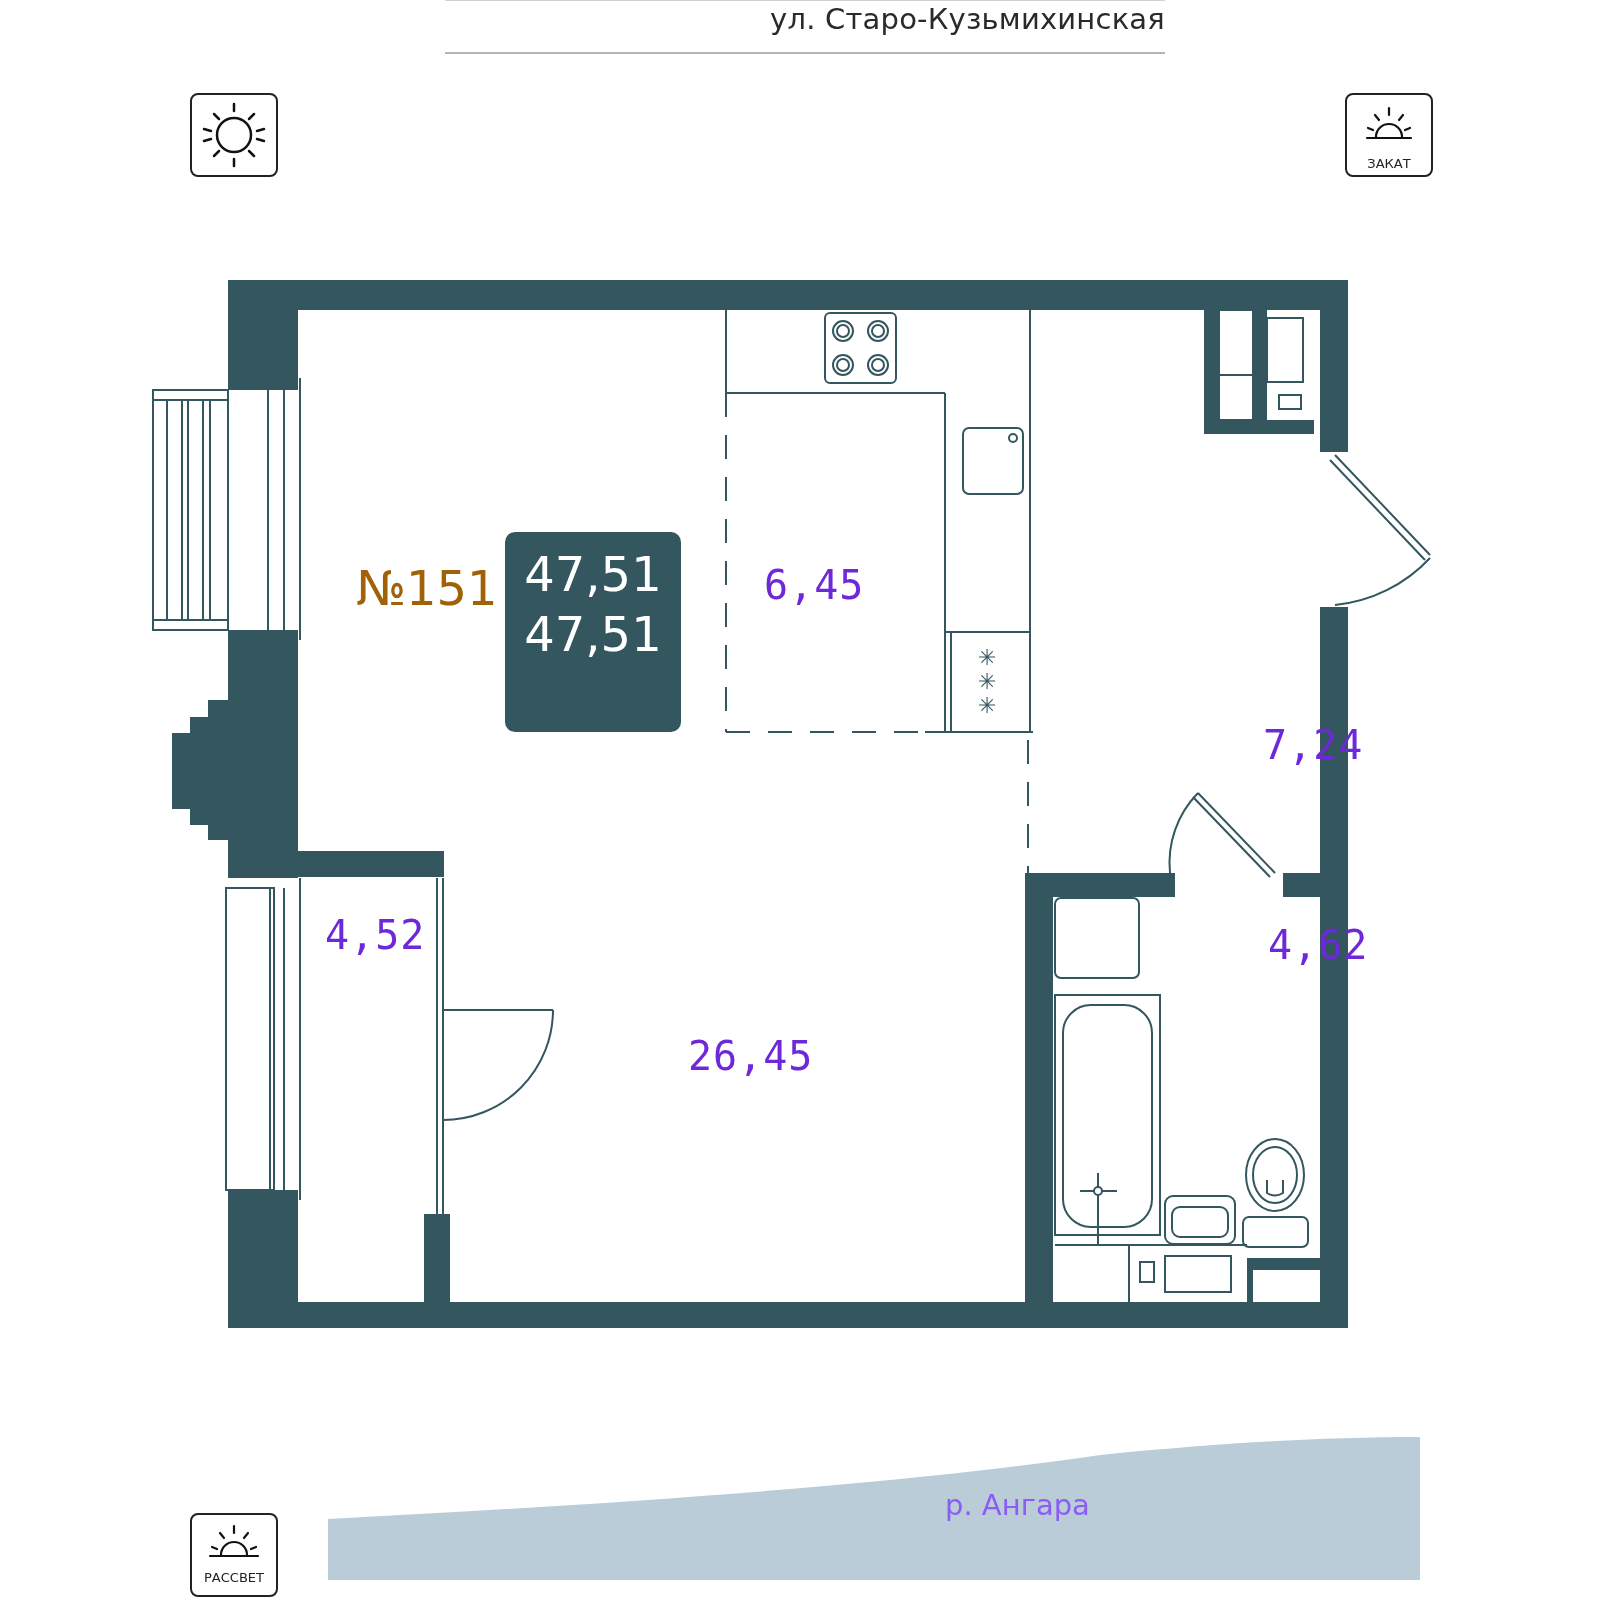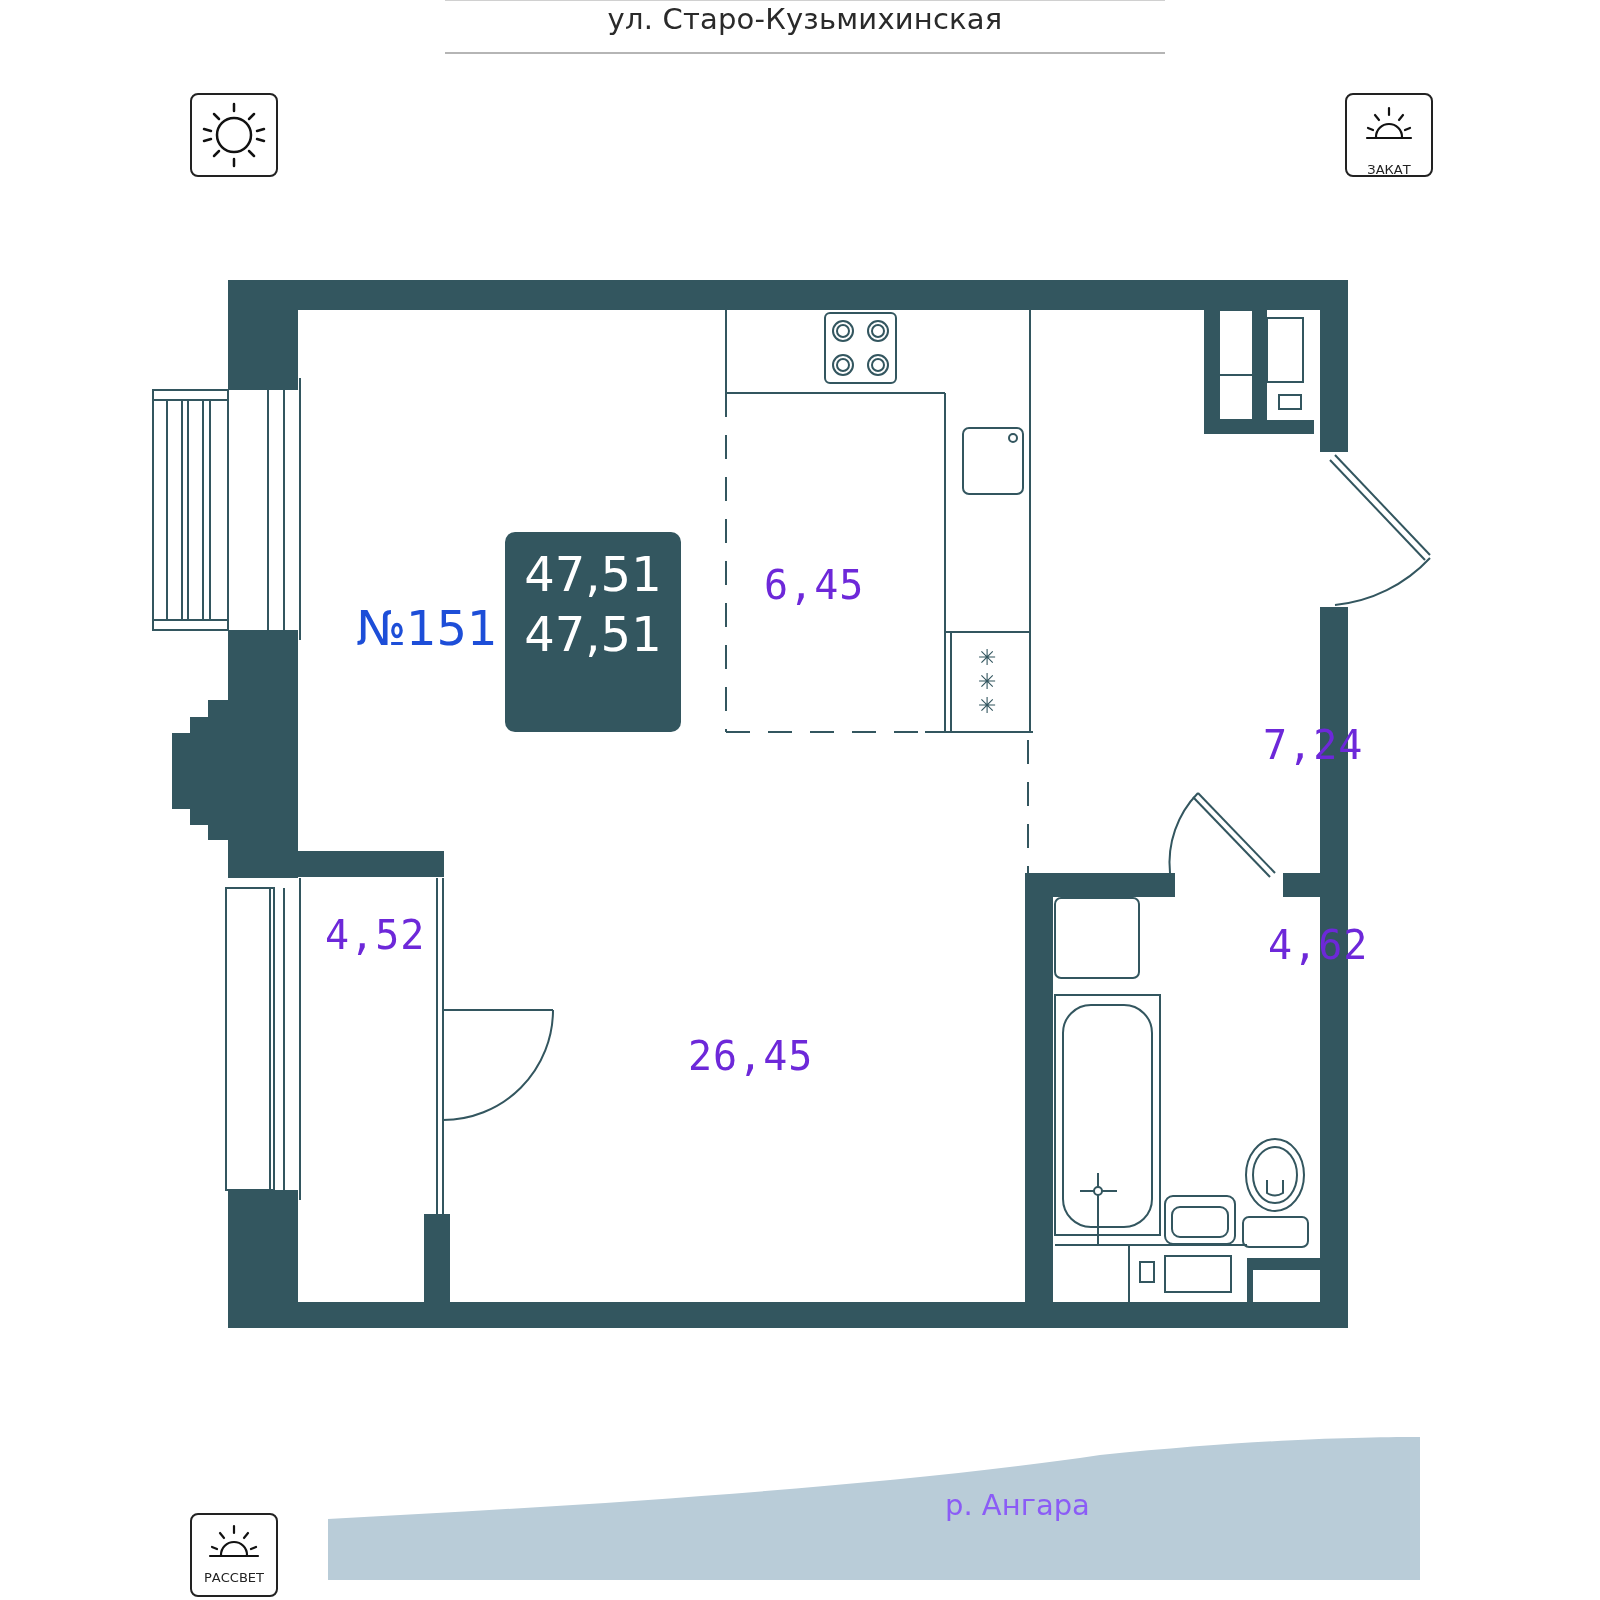--- a/index.html
+++ b/index.html
@@ -1,25 +1,25 @@
 <!DOCTYPE html>
 <html><head>
 <meta charset="utf-8">
 <style>
   html, body { margin:0; padding:0; background:#ffffff; }
   body { width:1600px; height:1600px; position:relative; overflow:hidden; font-family:"DejaVu Sans", sans-serif; }
   .street { position:absolute; left:445px; top:0; width:720px; height:52px; border-bottom:2px solid #b5b5b5; }
   .street-top { position:absolute; left:445px; top:0; width:720px; height:1px; background:#d0d0d0; }
-  .street-label { position:absolute; left:0; right:0; top:2px; text-align:center; font-size:29px; color:#2a2a2a; font-family:"DejaVu Sans", sans-serif; letter-spacing:0.2px; }
+  .street-label { position:absolute; left:0; right:0; top:2px; text-align:right; font-size:29px; color:#2a2a2a; font-family:"DejaVu Sans", sans-serif; letter-spacing:0.2px; }
   .sun-box { position:absolute; width:88px; height:84px; border:2px solid #222; border-radius:8px; background:#fff; box-sizing:border-box; }
   .sun-box svg { position:absolute; left:0; top:0; }
   .sun-label { position:absolute; left:0; right:0; text-align:center; font-size:13px; color:#222; font-family:"DejaVu Sans", sans-serif; }
   .plan { position:absolute; left:0; top:0; width:1600px; height:1600px; }
   .room-label { position:absolute; font-family:"DejaVu Sans Mono", monospace; font-size:40px; color:#6d28d9; letter-spacing:1px; }
-  .apt-num { position:absolute; left:356px; top:560px; font-size:48px; color:#1d4ed8; font-family:"DejaVu Sans", sans-serif;margin-top:40px; }
+  .apt-num { position:absolute; left:356px; top:560px; font-size:48px; color:#a16207; font-family:"DejaVu Sans", sans-serif; }
   .area-badge { position:absolute; left:505px; top:532px; width:176px; height:200px; background:#33565f; border-radius:10px; color:#fff; }
   .area-badge div { font-size:48px; text-align:center; font-family:"DejaVu Sans", sans-serif; line-height:60px; }
   .area-badge .a1 { margin-top:12px; }
   .river-label { position:absolute; left:945px; top:1488px; font-size:29px; color:#8b5cf6; font-family:"DejaVu Sans", sans-serif; }
   .watermark { position:absolute; left:60px; top:1503px; font-size:40px; font-weight:bold; color:rgba(255,255,255,0.75); font-family:"DejaVu Sans", sans-serif; }
 </style>
 </head>
 <body>
 
 <div class="street-top"></div>
@@ -50,21 +50,21 @@
     <g stroke="#111" stroke-width="2.2" fill="none" stroke-linecap="round">
       <path d="M29 42 A13 13 0 0 1 55 42"></path>
       <line x1="20" y1="43" x2="64" y2="43"></line>
       <line x1="42" y1="13" x2="42" y2="20"></line>
       <line x1="28" y1="20" x2="32" y2="25"></line>
       <line x1="56" y1="20" x2="52" y2="25"></line>
       <line x1="21" y1="33" x2="26" y2="35"></line>
       <line x1="63" y1="33" x2="58" y2="35"></line>
     </g>
   </svg>
-  <div class="sun-label" style="top:67px;">ЗАКАТ</div>
+  <div class="sun-label" style="top:61px;">ЗАКАТ</div>
 </div>
 
 <svg class="plan" width="1600" height="1600" viewBox="0 0 1600 1600">
 
   <path d="M328 1519 C 600 1505, 900 1485, 1100 1455 C 1250 1440, 1350 1437, 1420 1437 L 1420 1580 L 328 1580 Z" fill="#b9ccd8"></path>
 
   <g fill="#33565f">
 
     <rect x="228" y="280" width="1120" height="30"></rect>
 

